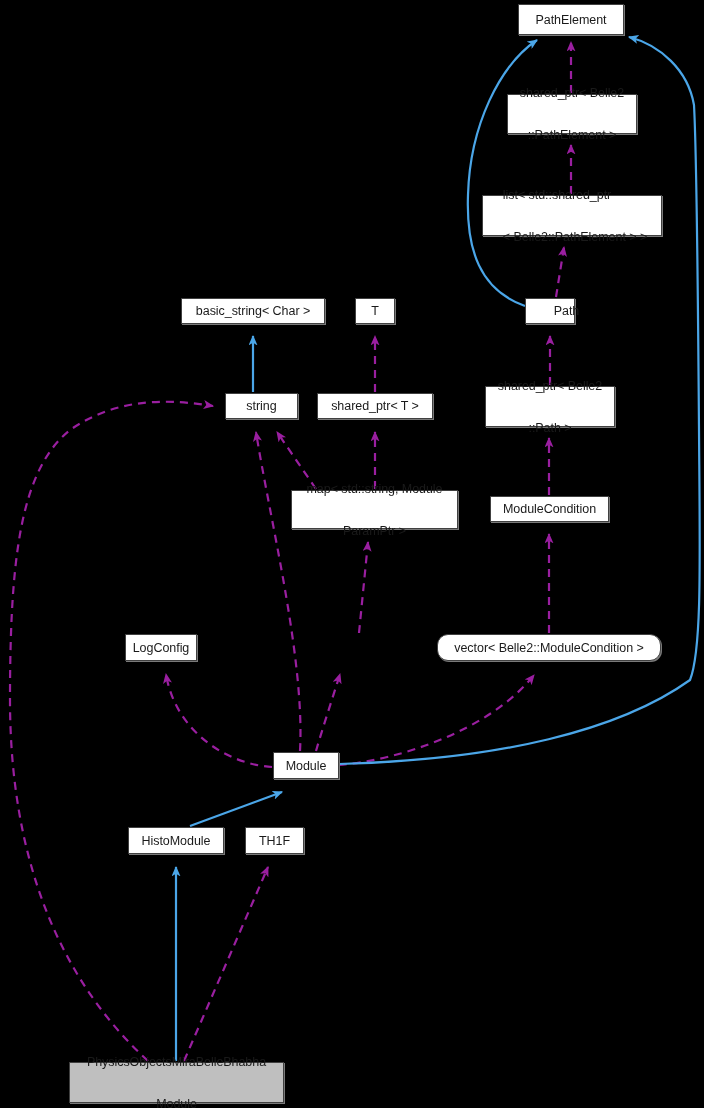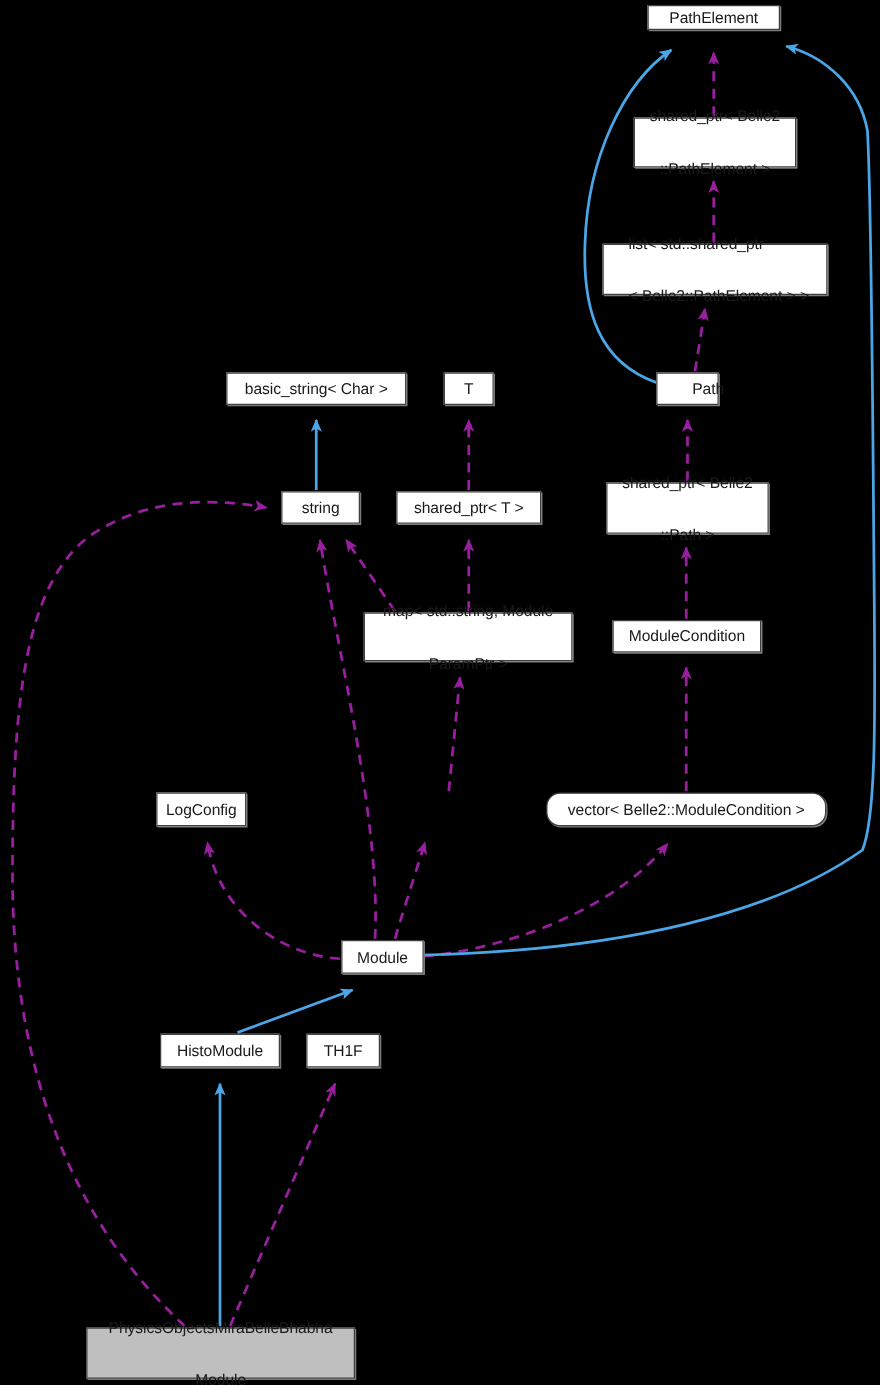--- a/index.html
+++ b/index.html
@@ -78,21 +78,21 @@
       <path d="M339,764 C500,760 620,730 690,680 C702,650 700,560 699,430 C698,300 697,160 694,105 C688,70 660,45 629,37"></path>
 
       <path d="M253,392 L253,336"></path>
 
       <path d="M190,826 L282,792"></path>
 
       <path d="M176,1061 L176,867"></path>
     </g>
   </svg>
 
-  <div class="node" style="left:518px;top:4px;width:106px;height:20px;">
+  <div class="node" style="left:518px;top:4px;width:106px;height:31px;">
     <span>PathElement</span>
   </div>
 
   <div class="node" style="left:507px;top:94px;width:130px;height:40px;">
     <div>
       <span>shared_ptr&lt; Belle2</span>
       <span>::PathElement &gt;</span>
     </div>
   </div>
 
@@ -108,21 +108,21 @@
   </div>
 
   <div class="node" style="left:181px;top:298px;width:144px;height:26px;">
     <span>basic_string&lt; Char &gt;</span>
   </div>
 
   <div class="node" style="left:355px;top:298px;width:40px;height:26px;">
     <span>T</span>
   </div>
 
-  <div class="node" style="left:225px;top:393px;width:63px;height:26px;align-items:center;">
+  <div class="node" style="left:225px;top:393px;width:73px;height:26px;align-items:center;">
     <span>string</span>
   </div>
 
   <div class="node" style="left:317px;top:393px;width:116px;height:26px;">
     <span>shared_ptr&lt; T &gt;</span>
   </div>
 
   <div class="node" style="left:485px;top:386px;width:130px;height:41px;">
     <div>
       <span>shared_ptr&lt; Belle2</span>

